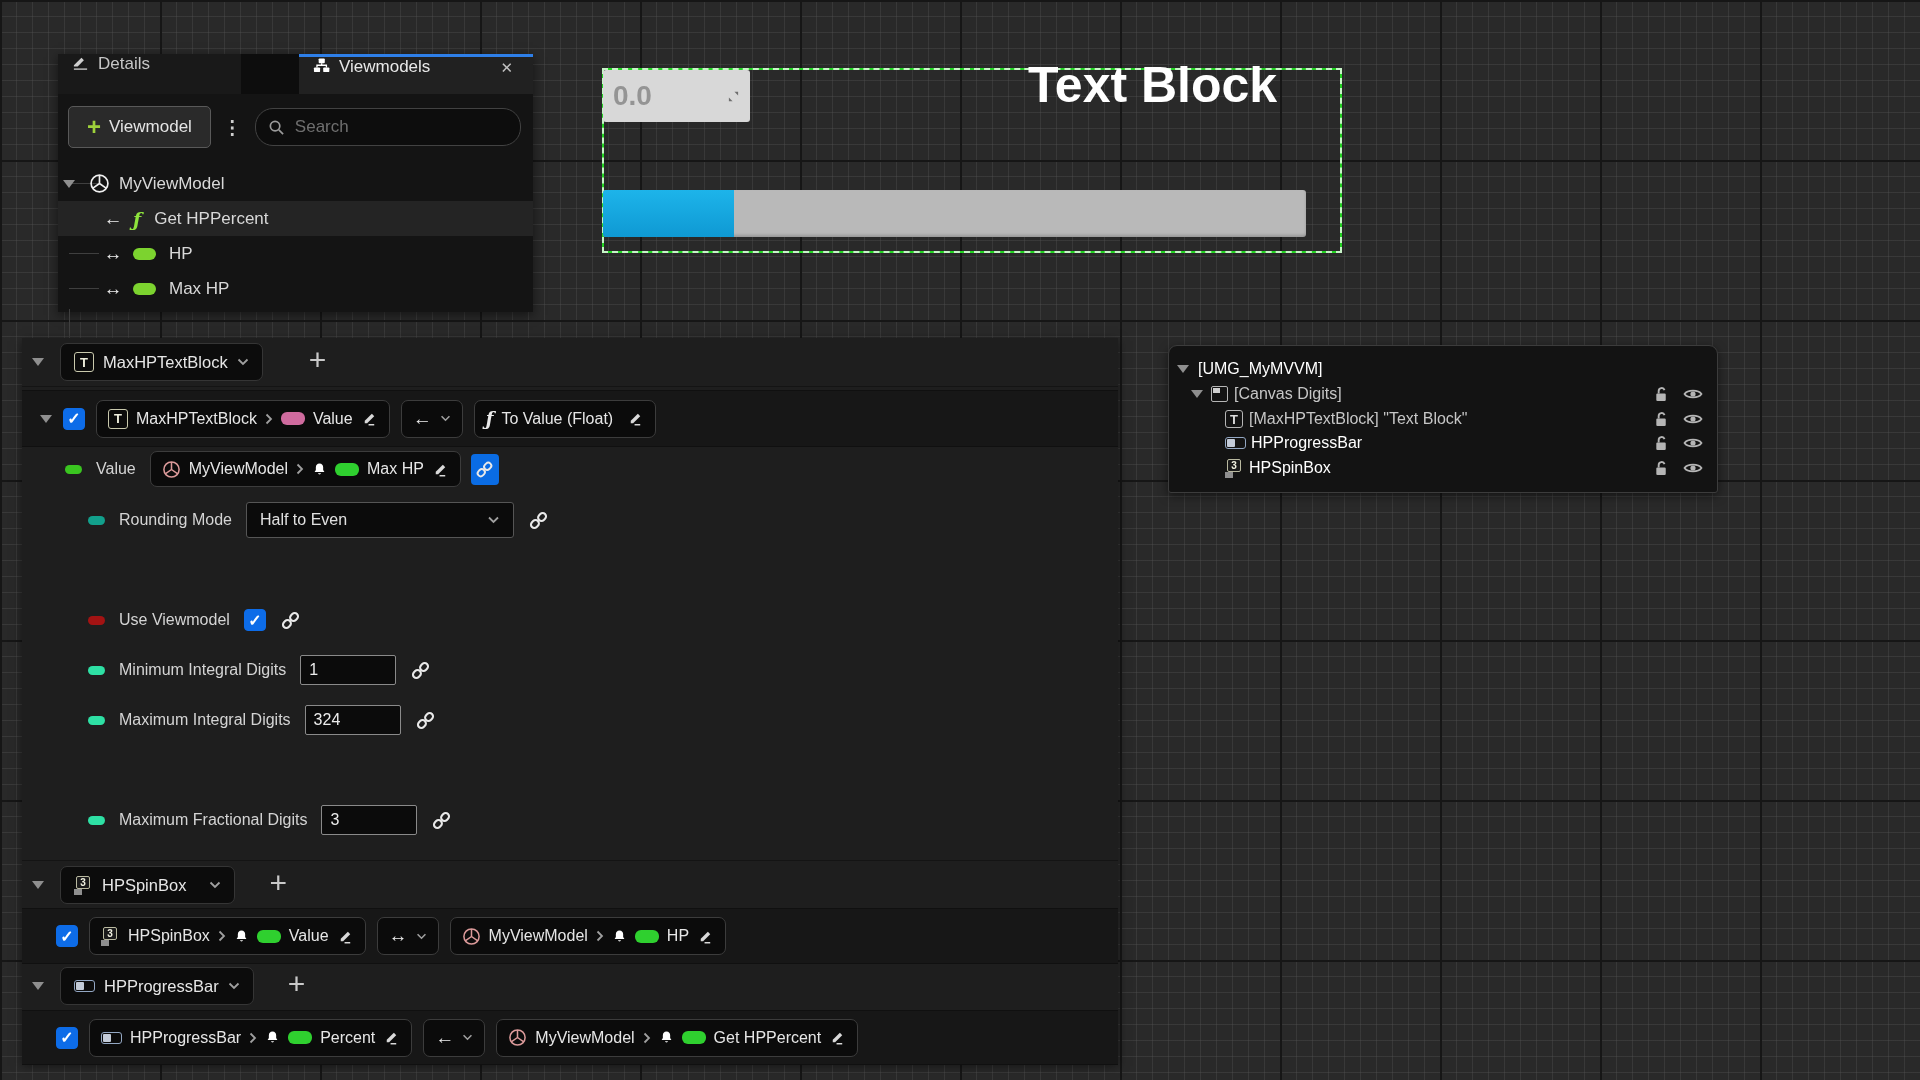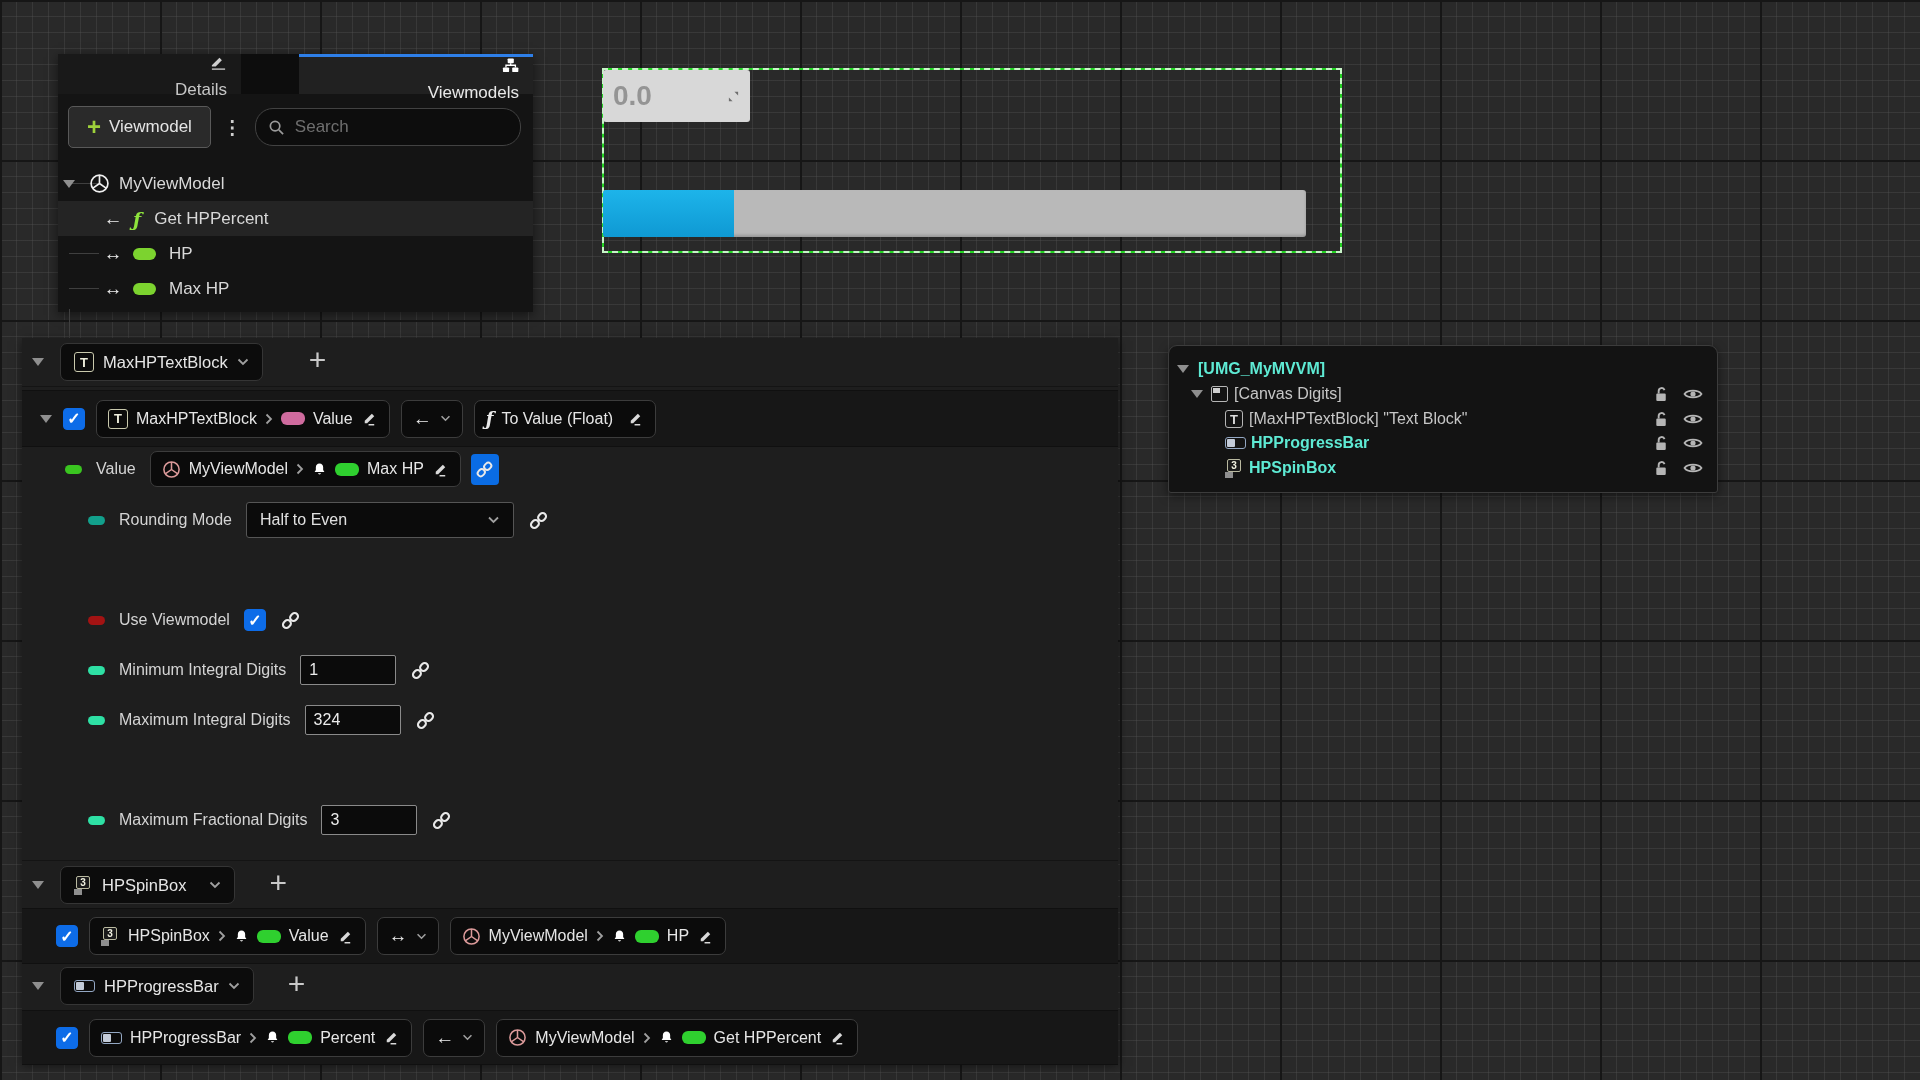--- a/index.html
+++ b/index.html
@@ -10,21 +10,21 @@
       linear-gradient(#161616 2px, transparent 2px),
       linear-gradient(90deg,#161616 2px, transparent 2px),
       linear-gradient(rgba(95,95,95,.28) 1px, transparent 1px),
       linear-gradient(90deg,rgba(95,95,95,.28) 1px, transparent 1px);
     background-size:160px 160px,160px 160px,16px 16px,16px 16px;}
   .abs{position:absolute;}
   svg{display:block;}
   
   .vm-panel{left:58px;top:54px;width:475px;height:258px;background:#141414;box-shadow:0 3px 10px rgba(0,0,0,.5);}
   .vm-tabs{position:absolute;left:0;top:0;right:0;height:40px;background:#0d0d0d;display:flex;}
-  .tab{display:flex;align-items:flex-end;gap:9px;padding:0 14px;font-size:17px;color:#c6c6c6;flex-direction:column;}
+  .tab{display:flex;align-items:flex-start;gap:9px;padding:0 14px;font-size:17px;color:#c6c6c6;}
   .tab.inactive{background:#191919;width:155px;}
   .tab.active{background:#212121;color:#e8e8e8;border-top:3px solid #2e7fe8;flex:1;margin-left:58px;}
   .tab-close{margin-left:auto;color:#c0c0c0;font-size:15px;padding:2px 6px;}
   .vm-toolbar{position:absolute;left:10px;top:52px;right:12px;height:42px;display:flex;align-items:center;gap:10px;}
   .btn-viewmodel{display:flex;align-items:center;gap:8px;height:40px;padding:0 18px;background:#2a2a2a;
      border:1px solid #595959;border-radius:5px;font-size:17px;color:#e4e4e4;}
   .plus-green{color:#9ed13b;font-size:24px;font-weight:bold;line-height:1;}
   .dots{color:#cfcfcf;font-size:19px;font-weight:bold;letter-spacing:1px;padding:0 2px;}
   .searchbox{flex:1;height:36px;background:#0d0d0d;border:1px solid #424242;border-radius:18px;
      display:flex;align-items:center;gap:8px;padding:0 12px;}
@@ -77,21 +77,21 @@
   .spinicon{position:relative;width:19px;height:19px;}
   .spinicon .cell{position:absolute;left:2px;top:0;width:14px;height:13px;border:1.2px solid #b9b9a0;border-radius:2px;color:#f0f0e0;font-size:10px;font-weight:bold;display:flex;align-items:center;justify-content:center;box-sizing:border-box;background:#1a1a1a;}
   .spinicon .blk{position:absolute;left:0;bottom:0;width:8px;height:6px;background:#8f8f8f;}
   .paricon{width:21px;height:12px;border:1.3px solid #93a7c3;border-radius:3px;box-sizing:border-box;display:flex;align-items:center;padding:1px;}
   .paricon i{display:block;width:45%;height:100%;background:#c3cbd8;border-radius:1px;}
   .cpicon{position:relative;width:17px;height:16px;border:1.4px solid #b5b5b5;border-radius:2px;box-sizing:border-box;}
   .cpicon i{position:absolute;left:1px;top:1px;width:7px;height:5px;background:#cfcfcf;}
   
   .hier-panel{left:1168px;top:345px;width:550px;height:148px;background:#131313;border:1px solid #3c3c3c;border-radius:9px 9px 3px 3px;box-sizing:border-box;box-shadow:0 3px 10px rgba(0,0,0,.5);}
   .h-row{position:absolute;left:0;right:0;height:24px;display:flex;align-items:center;font-size:16px;color:#c6c6c6;}
-  .h-row .bold{font-weight:bold;color:#5eead4;}
+  .h-row .bold{font-weight:normal;color:#ffffff;}
   .h-icons{position:absolute;right:14px;display:flex;gap:13px;align-items:center;}
 </style>
 </head>
 <body>
 
 <div class="stage">
 
   <div class="abs vm-panel">
     <div class="vm-tabs">
       <div class="tab inactive">
@@ -168,20 +168,21 @@
   <div class="abs sel-rect"></div>
   <div class="abs spinbox-w">
     <span class="val">0.0</span>
     <span>
       <svg width="13" height="13" viewBox="0 0 14 14">
           <path d="M8 2h4v4z" fill="#6e6e6e"></path>
           <path d="M6 12H2V8z" fill="#6e6e6e"></path>
         </svg>
     </span>
   </div>
+  <div class="abs textblock-w">Text Block</div>
   <div class="abs pbar-w" style="background: rgb(185, 185, 185);">
     <div class="pbar-fill" style="width: 18.6%;"></div>
   </div>
 
   <div class="abs bind-panel">
 
     <div class="sec-head" style="top:0;">
       <span class="tri"></span>
       <div class="sec-pill">
         <span class="ticon">T</span>

